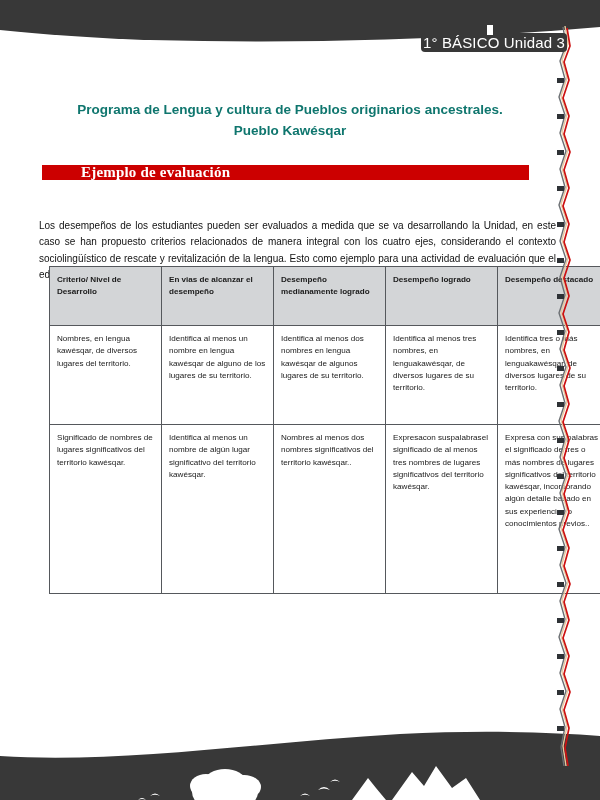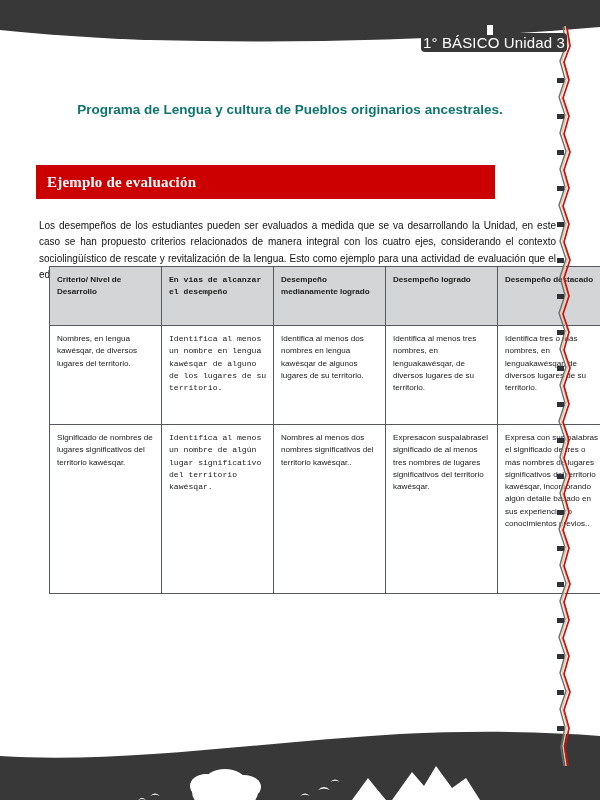--- a/index.html
+++ b/index.html
@@ -80,26 +80,27 @@
     font-size: 13.5px;
     font-weight: bold;
     line-height: 1.55;
     color: #0f766e;
   }
   .doc-title .line { display: block; }
 
   .section-banner {
     position: absolute;
     top: 165px;
-    left: 36px;
+    left: 42px;
     width: 459px;
-    height: 34px;
+    height: 15px;
     background: #cc0000;
     display: flex;
     align-items: center;
+    padding-left: 28px;
   }
   .section-banner-label {
     color: #ffffff;
     font-family: "Liberation Serif", serif;
     font-size: 15px;
     font-weight: bold;
     padding-left: 11px;
     letter-spacing: .2px;
   }
 
@@ -139,21 +140,21 @@
     background: #d3d5d7;
     font-weight: bold;
     text-align: left;
     height: 44px;
   }
   table.rubric td { background: #ffffff; }
   .row-1 td { height: 84px; }
   .row-2 td { height: 154px; }
 
   .col-1 { width: 98px; }
-  .col-2 { width: 98px; font-family: Liberation Mono, monospace; }
+  .col-2 { width: 98px; }
   .col-3 { width: 98px; }
   .col-4 { width: 98px; }
   .col-5 { width: 98px; }
 
   
   .bottom-banner {
     position: absolute;
     bottom: 0; left: 0;
     width: 600px;
     height: 80px;
@@ -213,20 +214,21 @@
       <rect x="5" y="664" width="7" height="5"></rect>
       <rect x="5" y="700" width="7" height="5"></rect>
     </g>
   </svg>
 </div>
 
 <div class="content">
 
   <div class="doc-title">
     <span class="line">Programa de Lengua y cultura de Pueblos originarios ancestrales.</span>
+    <span class="line">Pueblo Kawésqar</span>
   </div>
 
   <div class="section-banner">
     <span class="section-banner-label">Ejemplo de evaluación</span>
   </div>
 
   <p class="intro-text">Los desempeños de los estudiantes pueden ser evaluados a medida que se va desarrollando la Unidad, en este caso se han propuesto criterios relacionados de manera integral con los cuatro ejes, considerando el contexto sociolingüístico de rescate y revitalización de la lengua. Esto como ejemplo para una actividad de evaluación que el educador tradicional y/o docente puede planificar, a partir de una rúbrica como la siguiente:</p>
 
   <div class="rubric-wrap">
     <table class="rubric">

